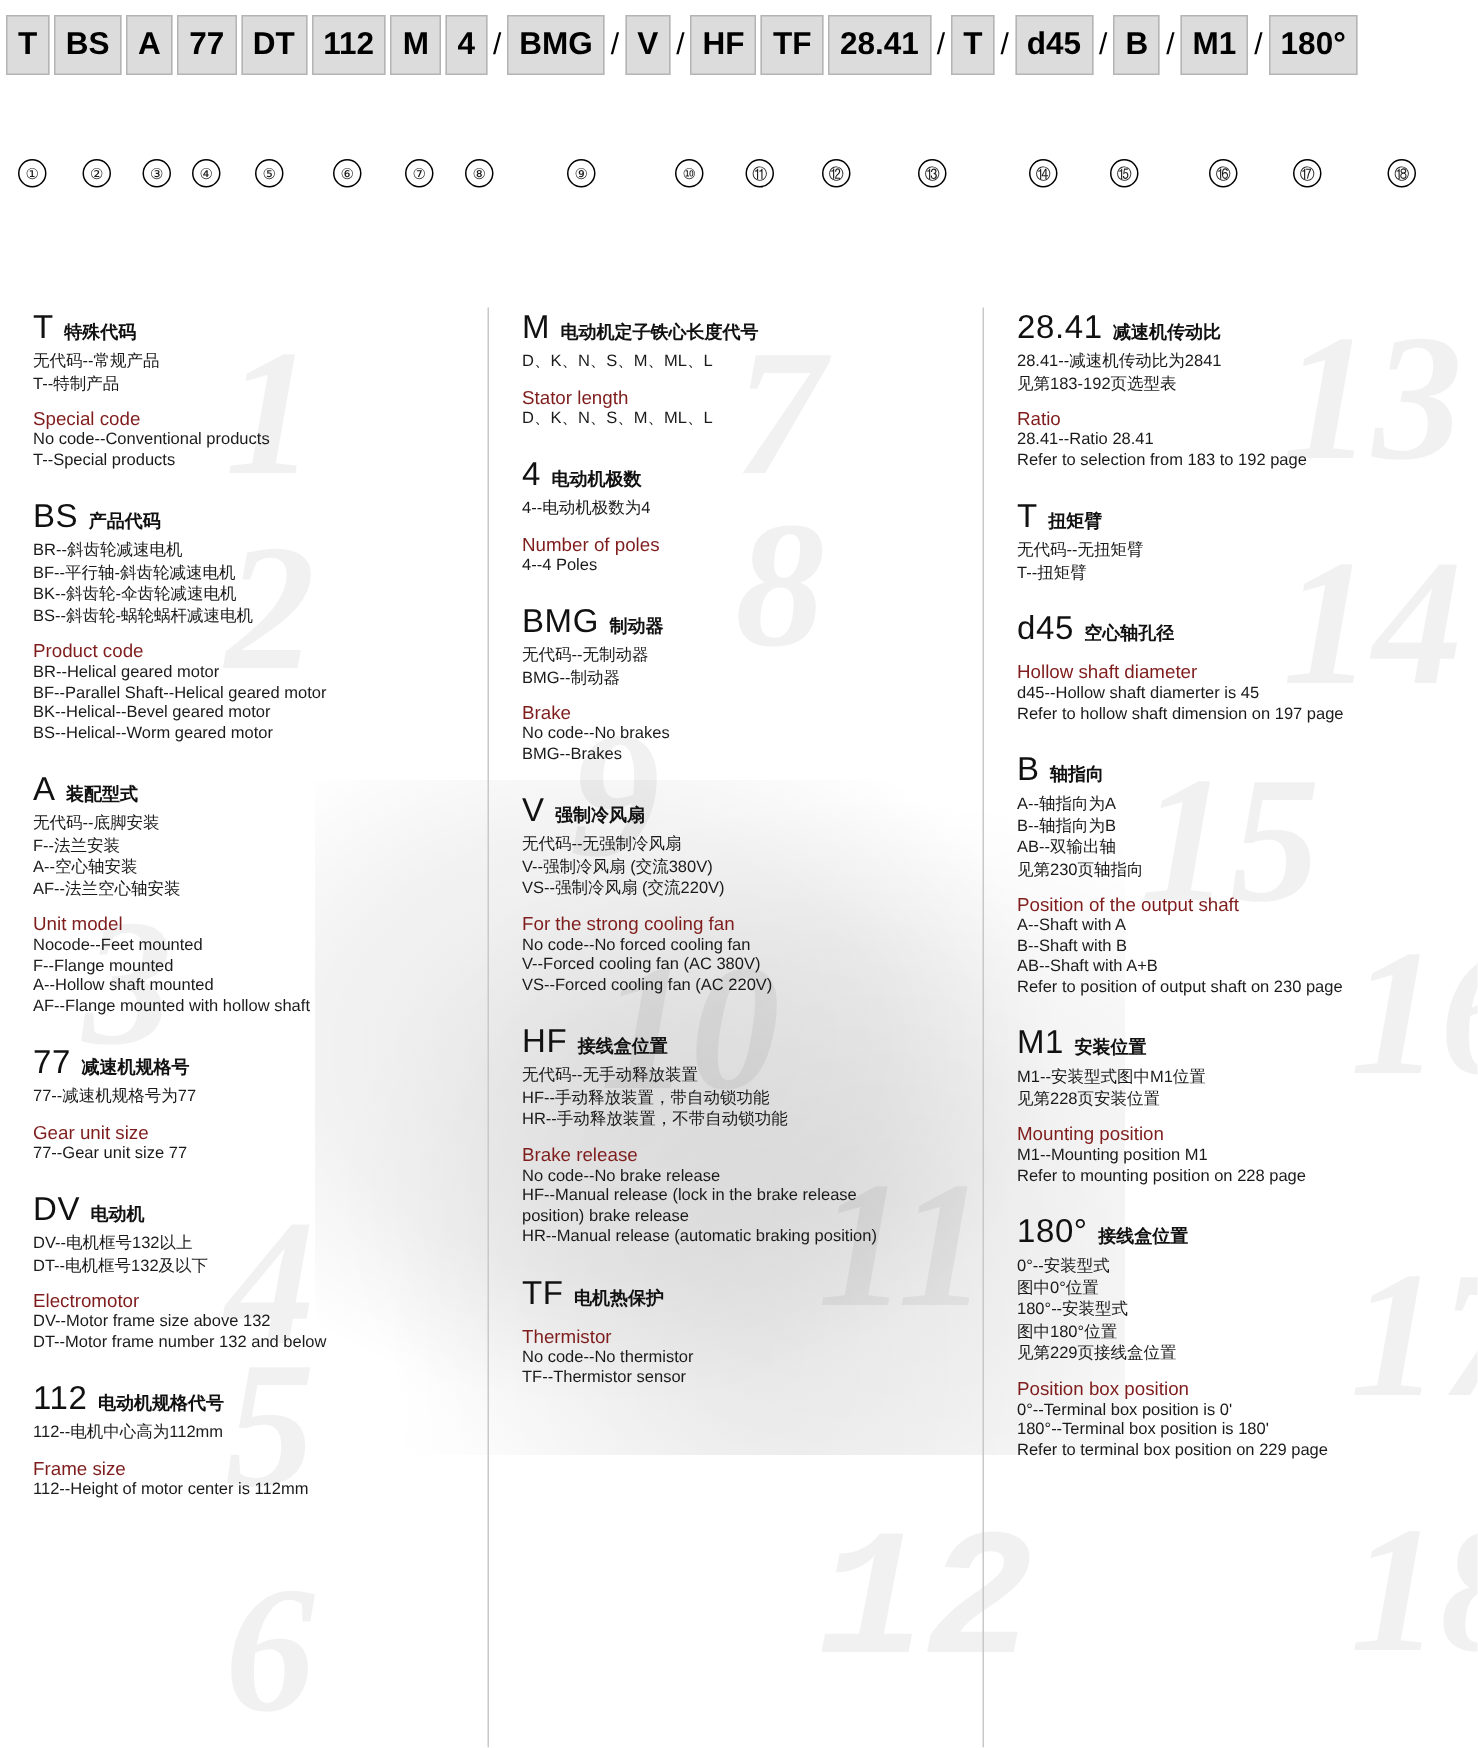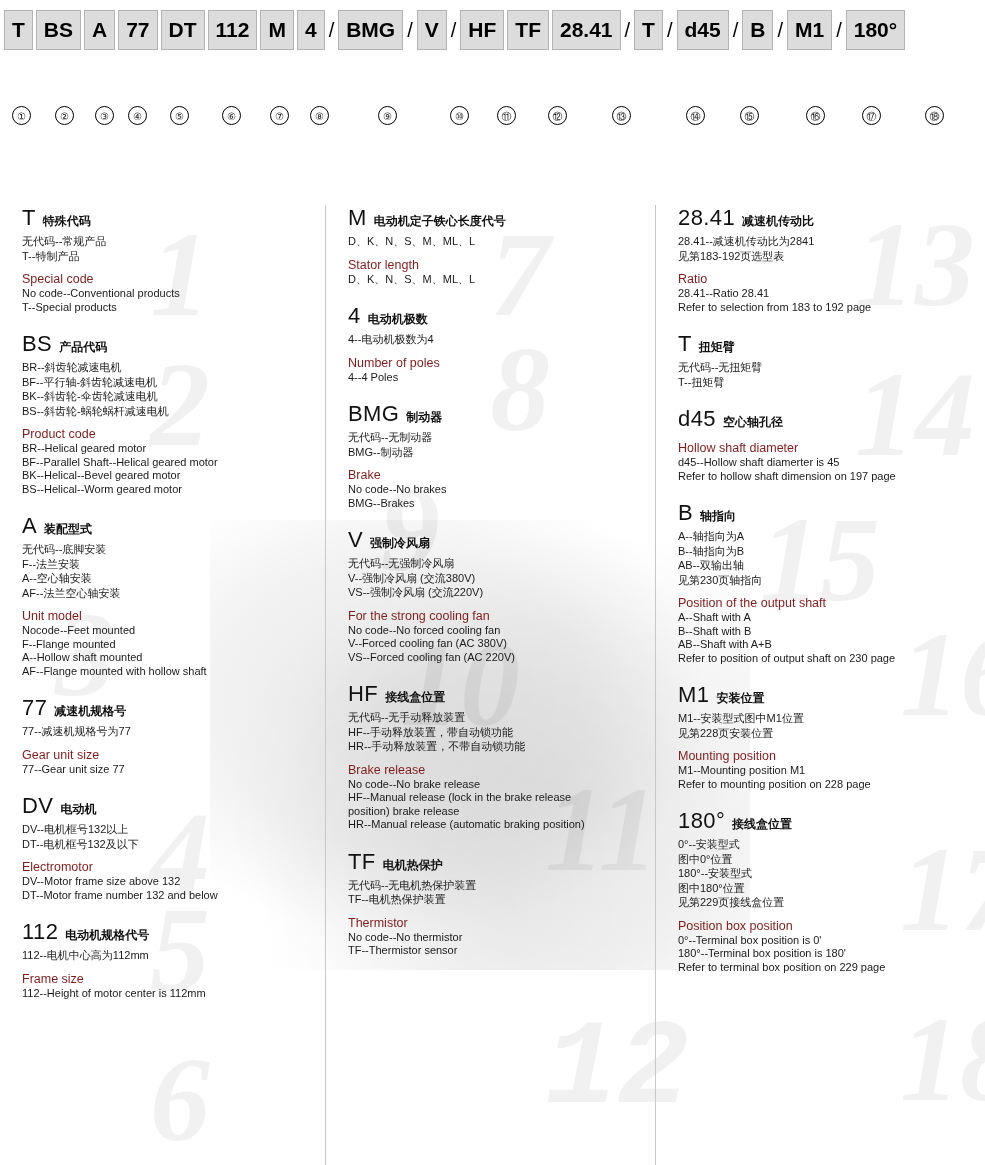--- a/index.html
+++ b/index.html
@@ -383,24 +383,20 @@
             <div>position) brake release</div>
             <div>HR--Manual release (automatic braking position)</div>
           </div>
         </div>
       </div>
       <div class="entry">
         <div class="entry-head">
           <span class="entry-code">TF</span>
           <span class="entry-title">电机热保护</span>
         </div>
-        <div class="lines-cn">
-          <div>无代码--无电机热保护装置</div>
-          <div>TF--电机热保护装置</div>
-        </div>
         <div class="block-en">
           <div class="en-title">Thermistor</div>
           <div class="lines-en">
             <div>No code--No thermistor</div>
             <div>TF--Thermistor sensor</div>
           </div>
         </div>
       </div>
     </div>
   <div class="col col3">

